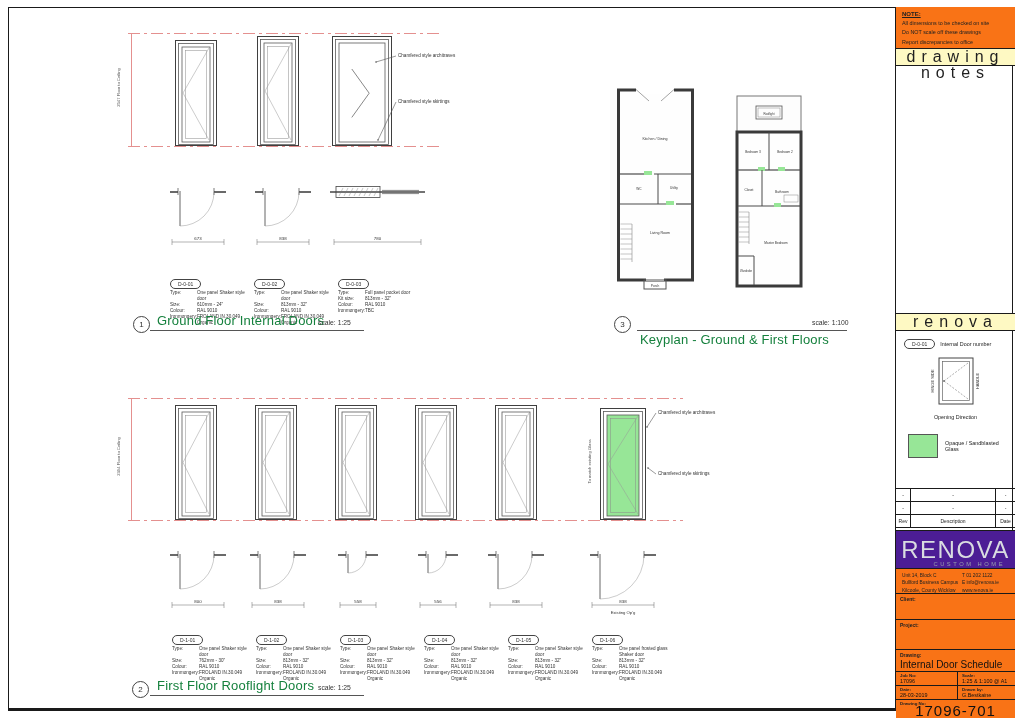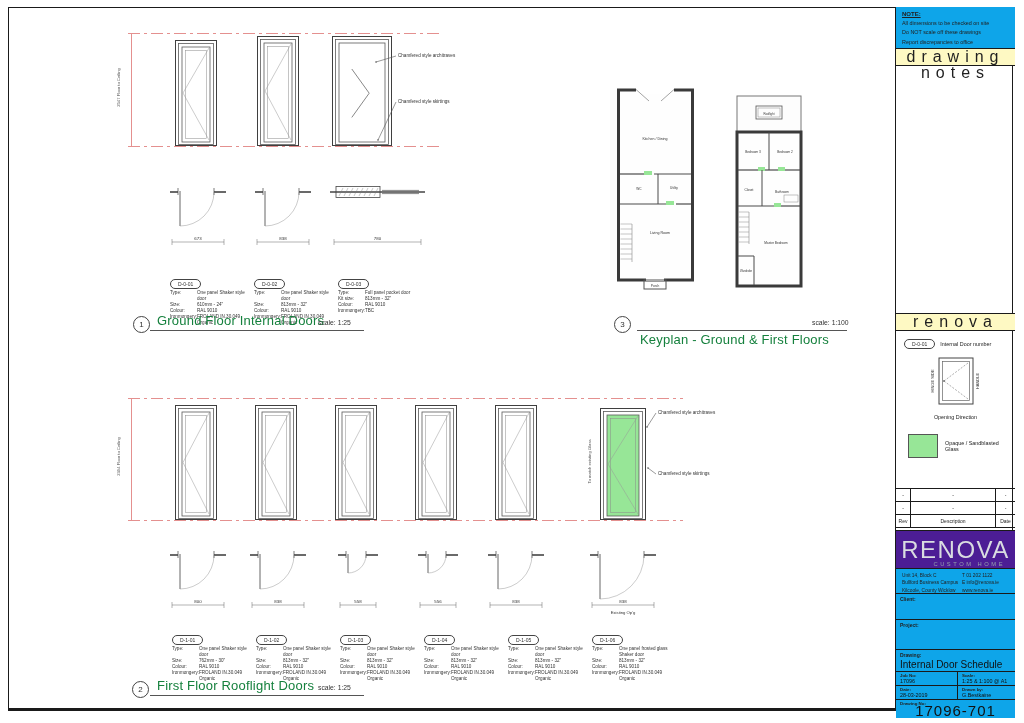--- a/index.html
+++ b/index.html
@@ -3,21 +3,21 @@
 <meta charset="utf-8">
 <style>
   html,body{margin:0;padding:0;background:#ffffff;}
   .sheet{position:relative;width:1024px;height:723px;background:#fff;overflow:hidden;
          font-family:"Liberation Sans",sans-serif;color:#222;}
   .frame{position:absolute;left:8px;top:7px;width:1005px;height:704px;
          border:1.4px solid #1a1a1a;border-bottom-width:3px;box-sizing:border-box;}
   
   .panel{position:absolute;left:895px;top:7px;width:120px;height:704px;
          border-left:1px solid #1a1a1a;box-sizing:border-box;}
-  .pbox{position:absolute;left:0;width:119px;border-top:1px solid #1a1a1a;box-sizing:border-box;background:#0ea5e9;}
+  .pbox{position:absolute;left:0;width:119px;border-top:1px solid #1a1a1a;box-sizing:border-box;background:#f97316;}
   .notes-box{top:0;height:41px;border-top:none;padding:4px 6px;box-sizing:border-box;}
   .notes-head{font-size:6px;font-weight:bold;text-decoration:underline;margin-bottom:2px;}
   .note-line{font-size:5.4px;line-height:1.75;color:#222;}
   .band{position:absolute;left:0;width:119px;height:18px;background:#fef9c3;
         border-top:1px solid #1a1a1a;border-bottom:1px solid #1a1a1a;box-sizing:border-box;
         text-align:center;font-size:16px;letter-spacing:6px;line-height:16px;color:#1f1f1f;}
   .legend-content{position:absolute;left:0;top:324px;width:119px;}
   .legend-row1{margin:8px 0 0 8px;display:flex;align-items:center;}
   .tag-oval{display:inline-block;border:1px solid #444;border-radius:8px;padding:0 7px;
             font-size:5px;line-height:8px;color:#333;white-space:nowrap;}

